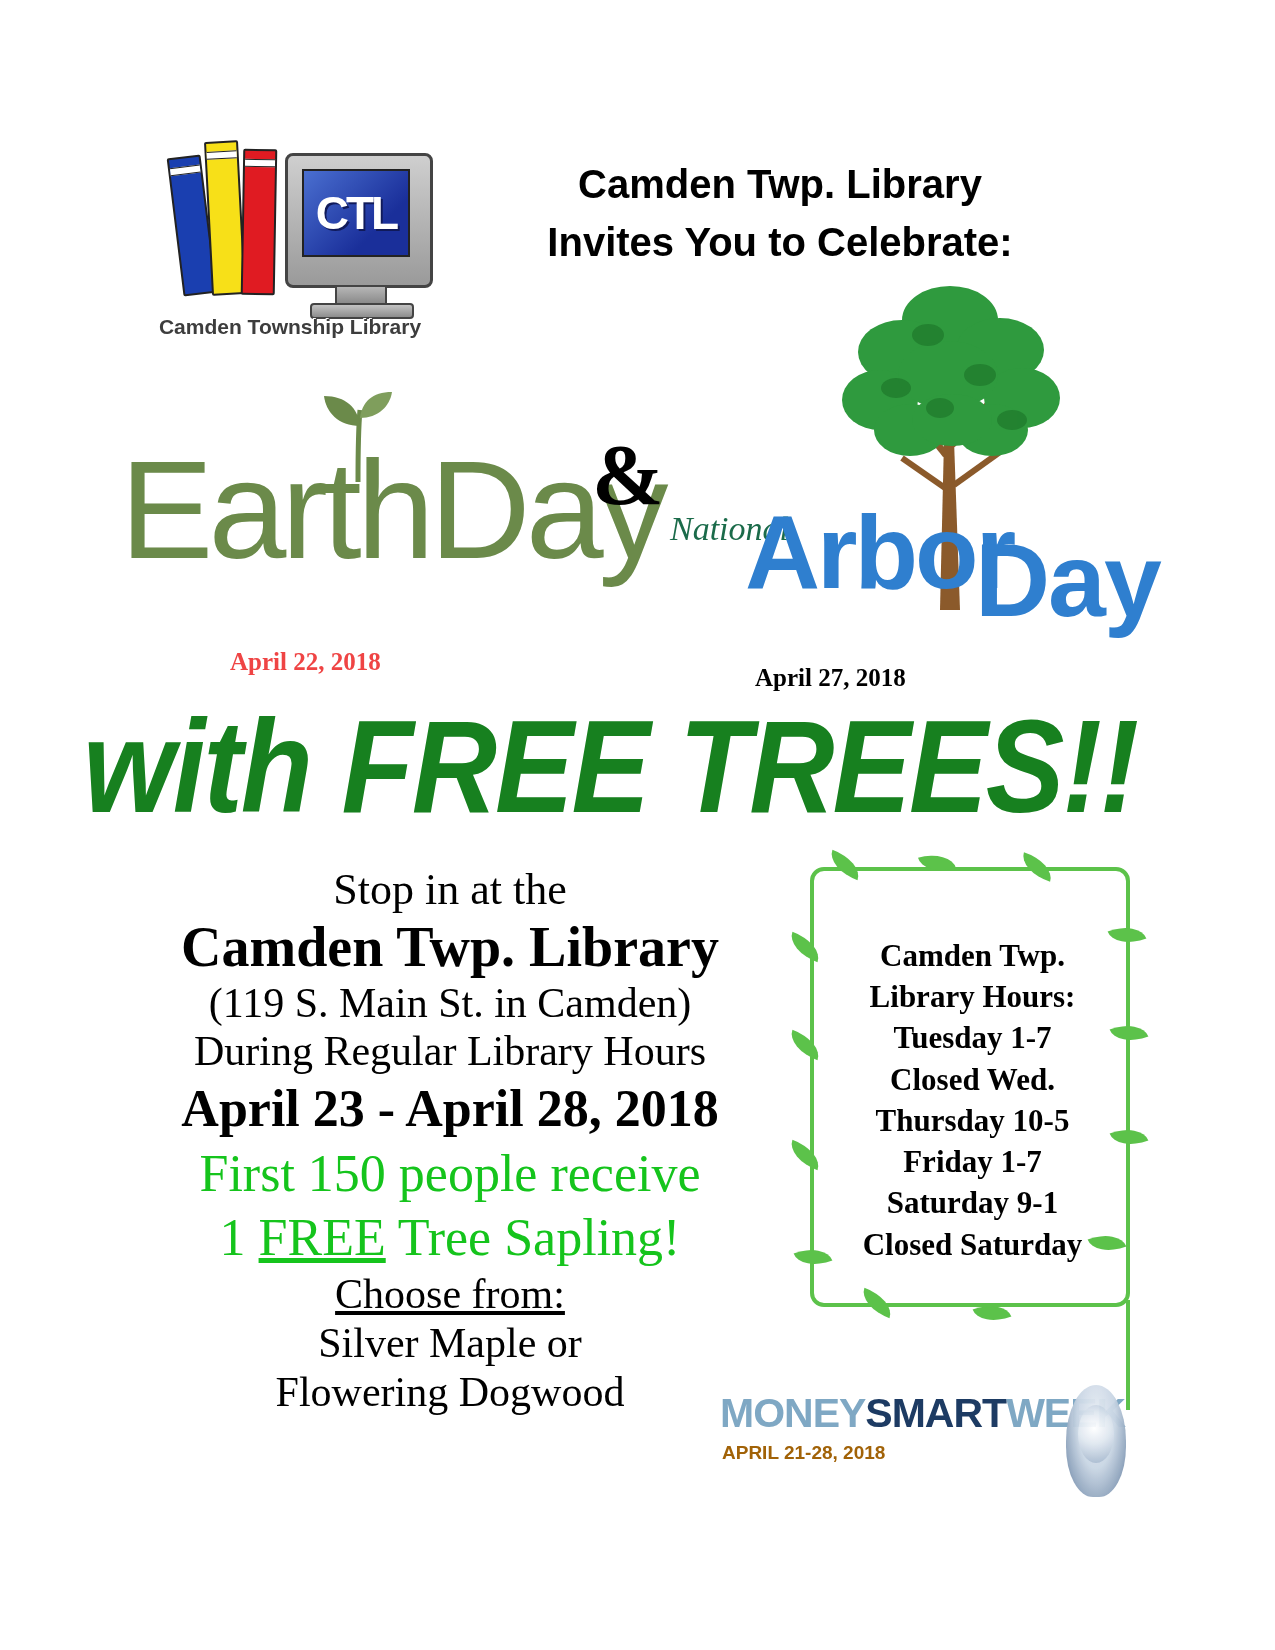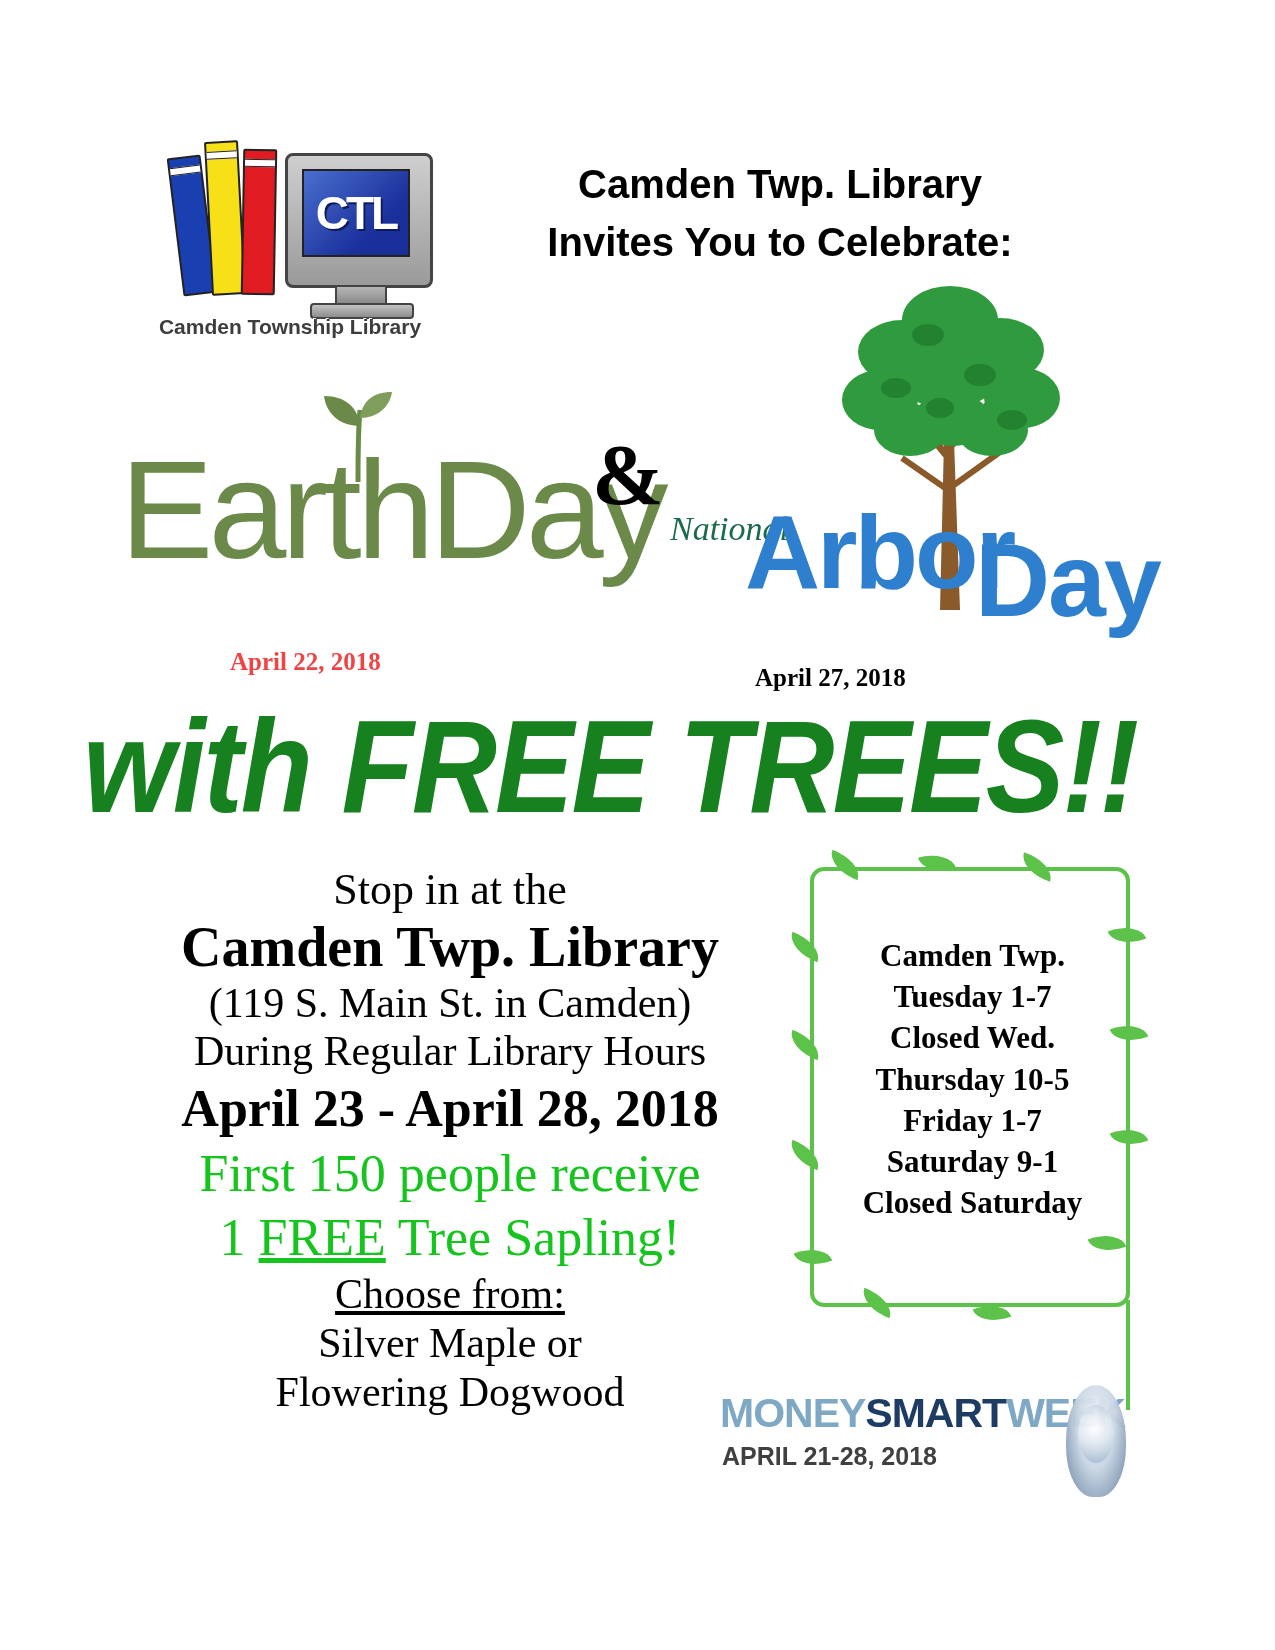--- a/index.html
+++ b/index.html
@@ -320,22 +320,22 @@
     white-space: nowrap;
   }
   .msw-money { color: #7fa8c4; }
   .msw-smart { color: #1d3b63; }
   .msw-week  { color: #7fa8c4; }
   #msw-line2 {
     position: absolute;
     left: 2px; top: 52px;
     font-family: "Liberation Sans", sans-serif;
     font-weight: bold;
-    font-size: 25px;
-    color: #404040;
+    font-size: 19px;
+    color: #a16207;
     letter-spacing: 0px;
   }
   #msw-franklin {
     position: absolute;
     left: 346px;
     top: -5px;
     width: 60px;
     height: 112px;
     border-radius: 50% 50% 45% 45%;
     background:
@@ -445,20 +445,21 @@
   <div class="vine-leaf" style="left:-4px;  top:392px; transform: rotate(160deg);"></div>
   <div class="vine-leaf" style="left:310px; top:70px;  transform: rotate(-20deg);"></div>
   <div class="vine-leaf" style="left:312px; top:168px; transform: rotate(-20deg);"></div>
   <div class="vine-leaf" style="left:312px; top:272px; transform: rotate(-20deg);"></div>
   <div class="vine-leaf" style="left:290px; top:378px; transform: rotate(-20deg);"></div>
   <div class="vine-leaf" style="left:60px;  top:438px; transform: rotate(200deg);"></div>
   <div class="vine-leaf" style="left:175px; top:448px; transform: rotate(160deg);"></div>
   <div id="vine-tail"></div>
   <div id="hours-text">
     <div>Camden Twp.</div>
+    <div>Library Hours:</div>
     <div>Tuesday 1-7</div>
     <div>Closed Wed.</div>
     <div>Thursday 10-5</div>
     <div>Friday 1-7</div>
     <div>Saturday 9-1</div>
     <div>Closed Saturday</div>
   </div>
 </div>
 
 <div id="msw">

